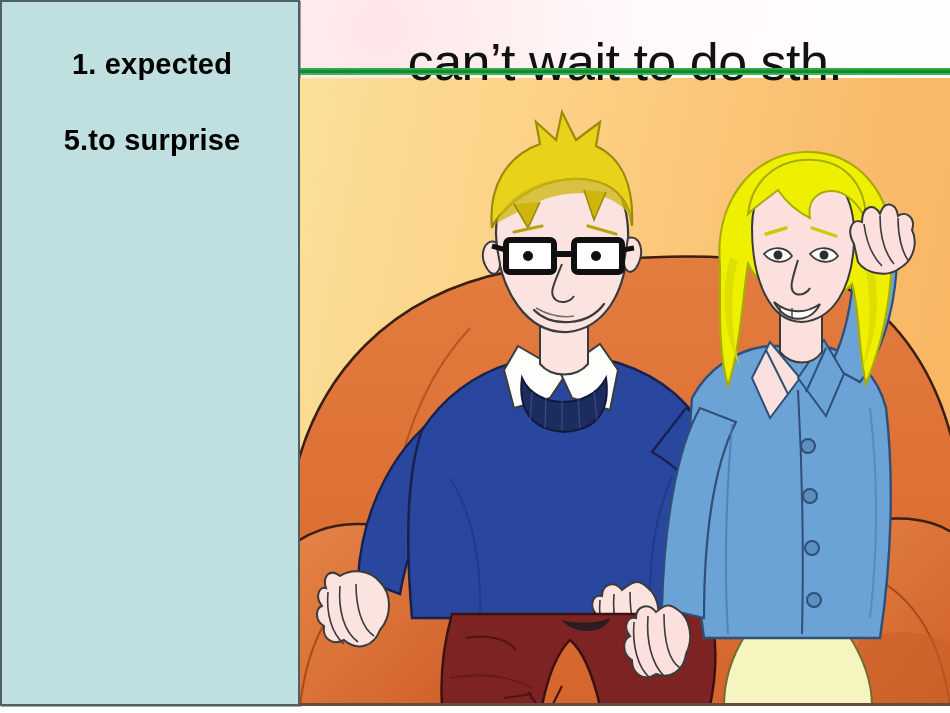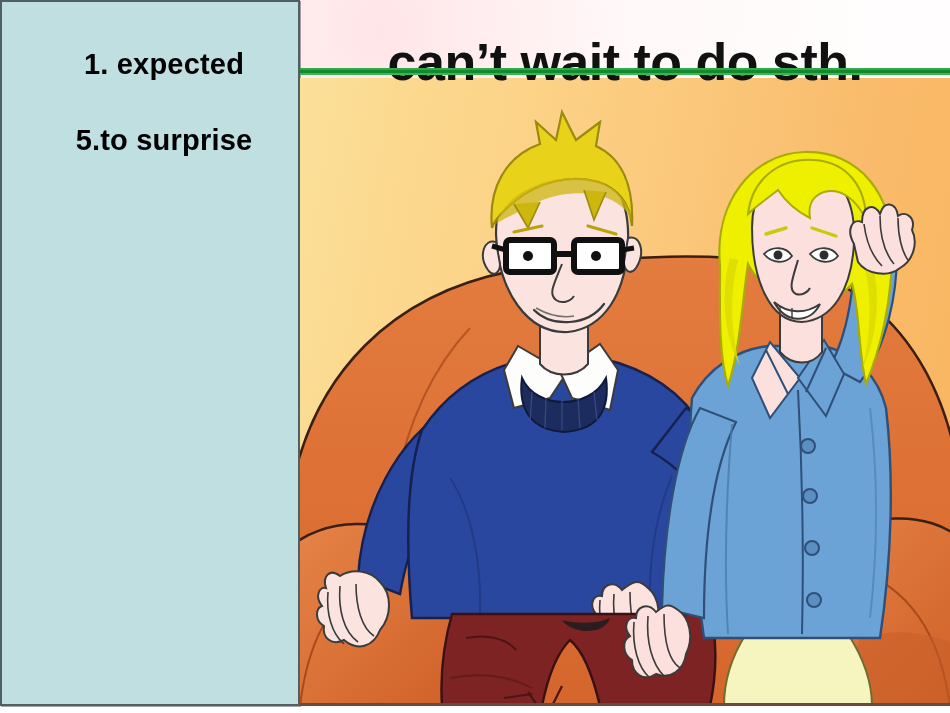--- a/index.html
+++ b/index.html
@@ -40,35 +40,34 @@
   .vocab-item {
     position: absolute;
     left: 0;
     width: 300px;
     text-align: center;
     color: #000000;
     font-weight: bold;
     font-size: 29px;
     letter-spacing: 0.2px;
     white-space: nowrap;
-    padding-left: 12px;
   }
   .vocab-item.i0 { top: 46px; }
   .vocab-item.i1 { top: 122px; }
 
   
   .title {
     position: absolute;
     left: 300px;
     top: 32px;
     width: 650px;
     text-align: center;
     font-size: 52px;
     color: #111111;
-    font-weight: bold;
+    font-weight: normal;
     white-space: nowrap;
     letter-spacing: -0.5px;
     z-index: 4;
   }
 
   
   .green-rule {
     position: absolute;
     left: 300px;
     top: 68px;

